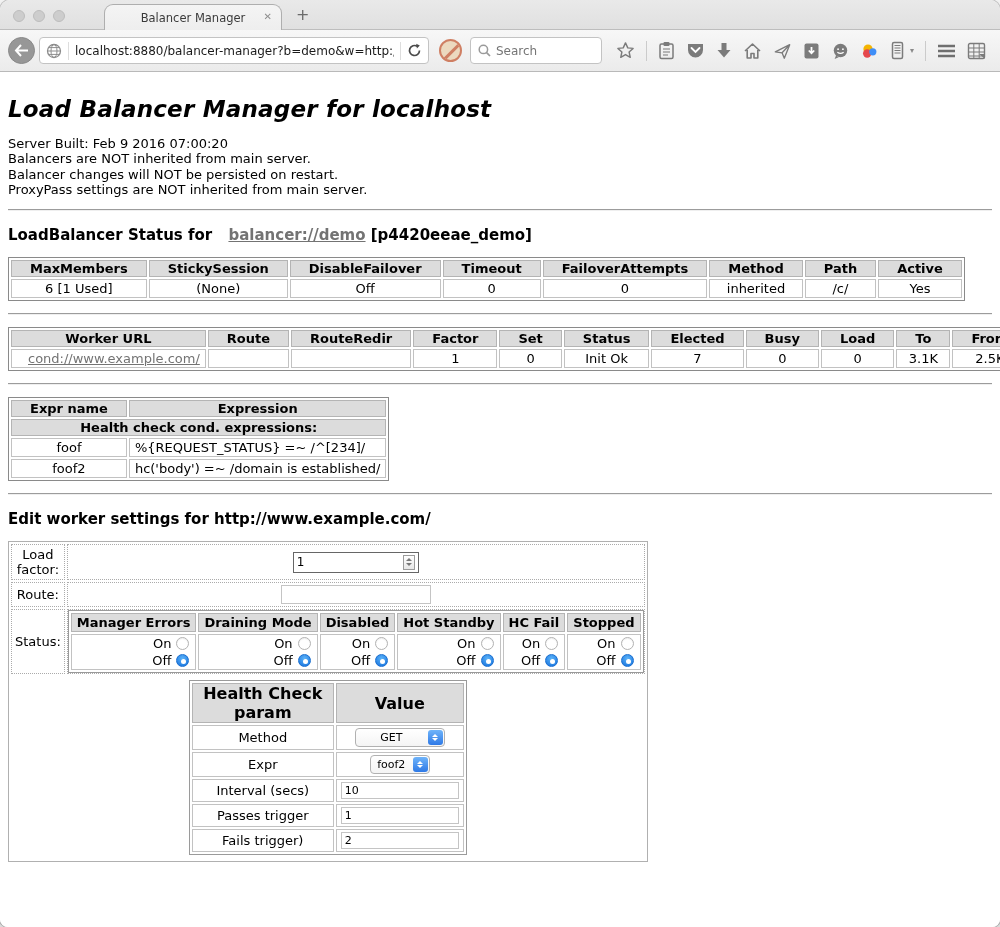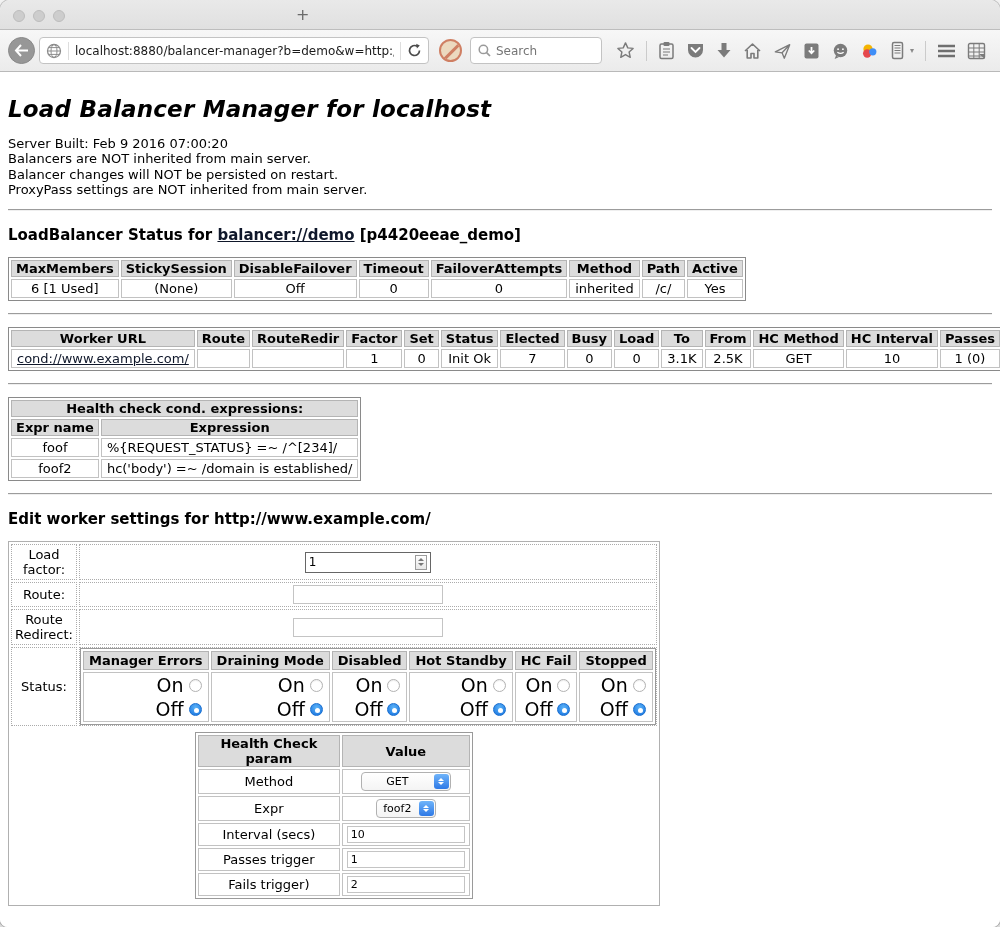--- a/index.html
+++ b/index.html
@@ -35,54 +35,54 @@
   .tb-icons svg { display:block; }
   .caret { font-size:8px; color:#8a8a8a; margin-left:-6px; }
   .tsep { width:1px; height:20px; background:#cbcbcb; }
 
   
   .content { background:#fff; height:855px; padding:4px 8px 0 8px; color:#000; overflow:hidden; }
   h1.pagetitle { font-size:23px; font-weight:bold; margin:20px 0 14px 0; letter-spacing:.2px;font-style:italic; }
   .info div { font-size:13px; line-height:15.3px; }
   hr.rule { border:none; border-top:1px solid #9c9c9c; border-bottom:1px solid #efefef; margin:12px 0; }
   h3.section { font-size:15px; font-weight:bold; margin:15px 0 13px 0; }
-  a.vlink { color:#0f172a; text-decoration:underline; }
+  a.vlink { color:#737373; text-decoration:underline;margin-left:11px; }
 
   table.data { border-collapse:separate; border-spacing:2px; border:1px solid #8a8a8a; background:#fff; }
-  table.data th { background:#dcdcdc; border:1px solid #b4b4b4; font-size:13px; font-weight:bold; padding:0 4px; height:15px; text-align:center; white-space:nowrap; }
+  table.data th { background:#dcdcdc; border:1px solid #b4b4b4; font-size:13px; font-weight:bold; padding:0 18px; height:15px; text-align:center; white-space:nowrap; }
   table.data td { border:1px solid #c2c2c2; font-size:13px; padding:0 5px; height:19px; text-align:center; white-space:nowrap; }
   table.data td.left { text-align:left; }
 
   
   table.formtbl { border-collapse:separate; border-spacing:2px; border:1px solid #b0b0b0; width:566px; margin-top:4px; }
   table.formtbl > tbody > tr > td { border:1px dotted #ababab; font-size:13px; text-align:center; padding:2px 3px; }
   td.lblcol { width:98px; }
   .txtfield { width:150px; height:19px; border:1px solid #c4c4c4; font-family:"DejaVu Sans",sans-serif; font-size:12px; padding:1px 4px; outline:none; }
   .numwrap { width:126px; height:21px; border:1px solid #666; background:#fff; display:inline-flex; align-items:center; position:relative; vertical-align:middle; }
   .numwrap input { border:none; outline:none; width:100%; font-family:"DejaVu Sans",sans-serif; font-size:12px; padding:0 16px 0 3px; background:transparent; }
   .stepper { position:absolute; right:3px; top:2px; width:12px; height:15px; border:1px solid #9b9b9b; background:linear-gradient(#fefefe,#e7e7e7);
              display:flex; flex-direction:column; align-items:center; justify-content:center; gap:2px; }
   .stepper i { width:0; height:0; border-left:3px solid transparent; border-right:3px solid transparent; }
   .stepper i.up { border-bottom:3px solid #777; }
   .stepper i.dn { border-top:3px solid #777; }
 
   
   table.inner { border-collapse:separate; border-spacing:2px; border:1px solid #9a9a9a; margin:0 auto; }
   table.inner th { background:#dcdcdc; border:1px solid #b4b4b4; font-size:13px; font-weight:bold; padding:0 5px; height:19px; text-align:center; white-space:nowrap; }
-  table.inner td { border:1px solid #c2c2c2; font-size:19px; padding:1px 6px; text-align:center; }
+  table.inner td { border:1px solid #c2c2c2; font-size:13px; padding:1px 6px; text-align:center; }
   .radiocell { display:flex; flex-direction:column; gap:2px; align-items:center; }
   .radioline { display:flex; align-items:center; gap:5px; justify-content:flex-end; width:100%; }
   .radio { width:13px; height:13px; border-radius:50%; flex:none; }
   .radio.unchecked { background:#fff; border:1px solid #b2b2b2; box-shadow:inset 0 1px 1px rgba(0,0,0,.07); }
   .radio.checked { background:radial-gradient(circle at 50% 32%, #5cb3f8, #1470dd); border:1px solid #1a6fd0; position:relative; }
   .radio.checked::after { content:""; position:absolute; left:4px; top:4px; width:5px; height:5px; border-radius:50%; background:#fff; }
 
   
   table.hctbl { border-collapse:separate; border-spacing:2px; border:1px solid #9a9a9a; margin:2px auto; }
-  table.hctbl th { background:#dcdcdc; border:1px solid #b4b4b4; font-size:13px; font-weight:bold; height:19px; padding:0 8px; text-align:center; }
+  table.hctbl th { background:#dcdcdc; border:1px solid #b4b4b4; font-size:16px; font-weight:bold; height:19px; padding:0 8px; text-align:center; }
   table.hctbl td { border:1px solid #c2c2c2; font-size:13px; padding:2px 4px; text-align:center; height:22px; }
   td.hclbl { width:142px; }
   td.hcval { width:128px; }
   .hcinput { width:118px; height:17px; border:1px solid #c4c4c4; font-family:"DejaVu Sans",sans-serif; font-size:11px; padding:1px 3px; outline:none; text-align:left; }
   .macsel { display:inline-flex; align-items:center; height:19px; border:1px solid #b1b1b1; border-radius:4px;
             background:linear-gradient(#ffffff,#f4f4f4); position:relative; vertical-align:middle; padding-right:17px; }
   .macsel .val { flex:1; text-align:center; font-size:11px; padding:0 4px; }
   .macsel .cap { position:absolute; right:1px; top:1px; bottom:1px; width:15px; border-radius:3px;
                  background:linear-gradient(#6fb4fa,#2e79e6); display:flex; flex-direction:column; align-items:center; justify-content:center; gap:1px; }
   .cap i { width:0; height:0; border-left:3px solid transparent; border-right:3px solid transparent; }
@@ -92,20 +92,24 @@
 </head>
 <body>
 
 <div class="window">
 
   <div class="tabstrip">
     <div class="lights">
       <span class="light"></span>
       <span class="light"></span>
       <span class="light"></span>
+    </div>
+    <div class="tab">
+      <span>Balancer Manager</span>
+      <span class="tab-close">✕</span>
     </div>
     <div class="newtab">+</div>
   </div>
 
   <div class="toolbar">
     <div class="backbtn">
       <svg width="15" height="13" viewBox="0 0 15 13">
           <path d="M7 1 L2 6.5 L7 12 M2.5 6.5 H14" stroke="#fff" stroke-width="2" fill="none"></path>
         </svg>
     </div>
@@ -265,25 +269,25 @@
 
       </tr>
     </tbody>
       </table>
 
     <hr class="rule">
 
     <table class="data">
       <tbody>
           <tr>
-        <th colspan="2">Health check cond. expressions:</th>
-      </tr>
-      <tr>
         <th style="width:78px;">Expr name</th>
         <th style="width:228px;">Expression</th>
+      </tr>
+      <tr>
+        <th colspan="2">Health check cond. expressions:</th>
       </tr>
       <tr>
         <td>foof</td>
         <td class="left">%{REQUEST_STATUS} =~ /^[234]/</td>
       </tr>
       <tr>
         <td>foof2</td>
         <td class="left">hc('body') =~ /domain is established/</td>
       </tr>
     </tbody>
@@ -302,24 +306,20 @@
             <input value="1" style="">
             <span class="stepper">
                   <i class="up"></i>
                   <i class="dn"></i>
                 </span>
           </span>
         </td>
       </tr>
       <tr>
         <td class="lblcol">Route:</td>
-        <td><input class="txtfield" value="" style=""></td>
-      </tr>
-      <tr>
-        <td class="lblcol">Route Redirect:</td>
         <td><input class="txtfield" value="" style=""></td>
       </tr>
       <tr>
         <td class="lblcol">Status:</td>
         <td style="padding:0;">
           <table class="inner" style="width:100%;">
             <tbody>
                   <tr>
               <th>Manager Errors</th>
               <th>Draining Mode</th>

